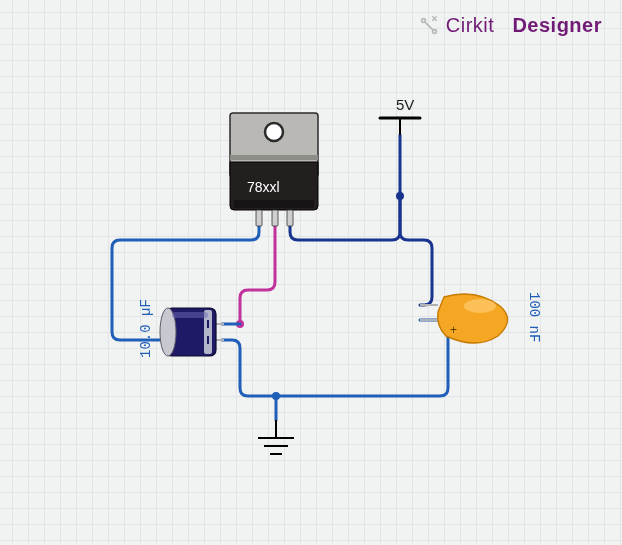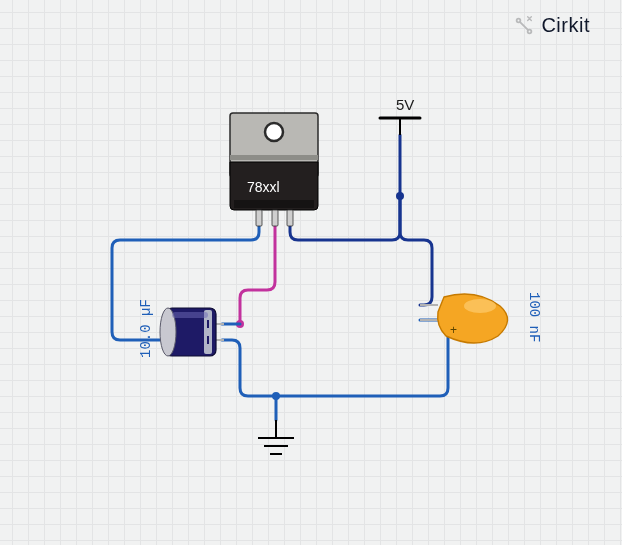--- a/index.html
+++ b/index.html
@@ -15,21 +15,21 @@
     position:absolute;inset:0;
     background-image:
       linear-gradient(#e3e4e5 1px,transparent 1px),
       linear-gradient(90deg,#e3e4e5 1px,transparent 1px);
     background-size:16px 16px;
     background-position:-4px -4px;
   }
   
   .watermark{
     position:absolute;top:14px;right:20px;
-    color:#0f172a;font-size:20px;letter-spacing:.5px;
+    color:#701a75;font-size:20px;letter-spacing:.5px;
     display:flex;align-items:center;gap:6px;
     font-weight:400;
   }
   .watermark .logo-icon{display:inline-block;width:22px;height:22px}
   .watermark .brand-d{font-weight:700}
   
   svg.canvas{position:absolute;inset:0;width:622px;height:545px;overflow:visible}
   
   .wire{fill:none;stroke-width:3;stroke-linecap:round;stroke-linejoin:round}
   .w-blue{stroke:#1f5fb8}
@@ -72,21 +72,21 @@
   <span class="logo-icon">
     <svg viewBox="0 0 24 24" width="22" height="22">
       <g stroke="#b9babb" stroke-width="2" fill="none" stroke-linecap="round">
         <circle cx="6" cy="6" r="2"></circle>
         <circle cx="18" cy="18" r="2"></circle>
         <path d="M8 8 L16 16"></path>
         <path d="M16 6 L20 2 M20 6 L16 2" stroke-width="1.5"></path>
       </g>
     </svg>
   </span>
-  <span>Cirkit</span>&nbsp;
+  <span>Cirkit</span>&nbsp;<span class="brand-d">Designer</span>
 </div>
 
 <svg class="canvas">
 
   <g>
     <path class="wire w-dblue" d="M290 225 L290 232 Q290 240 298 240 L392 240 Q400 240 400 232 L400 135"></path>
     <path class="wire w-dblue" d="M400 196 Q400 196 400 196"></path>
     <circle class="junction dblue" cx="400" cy="196" r="4"></circle>
     <path class="wire w-dblue" d="M400 196 L400 232 Q400 240 408 240 L424 240 Q432 240 432 248 L432 297 Q432 305 424 305 L420 305"></path>
   </g>

